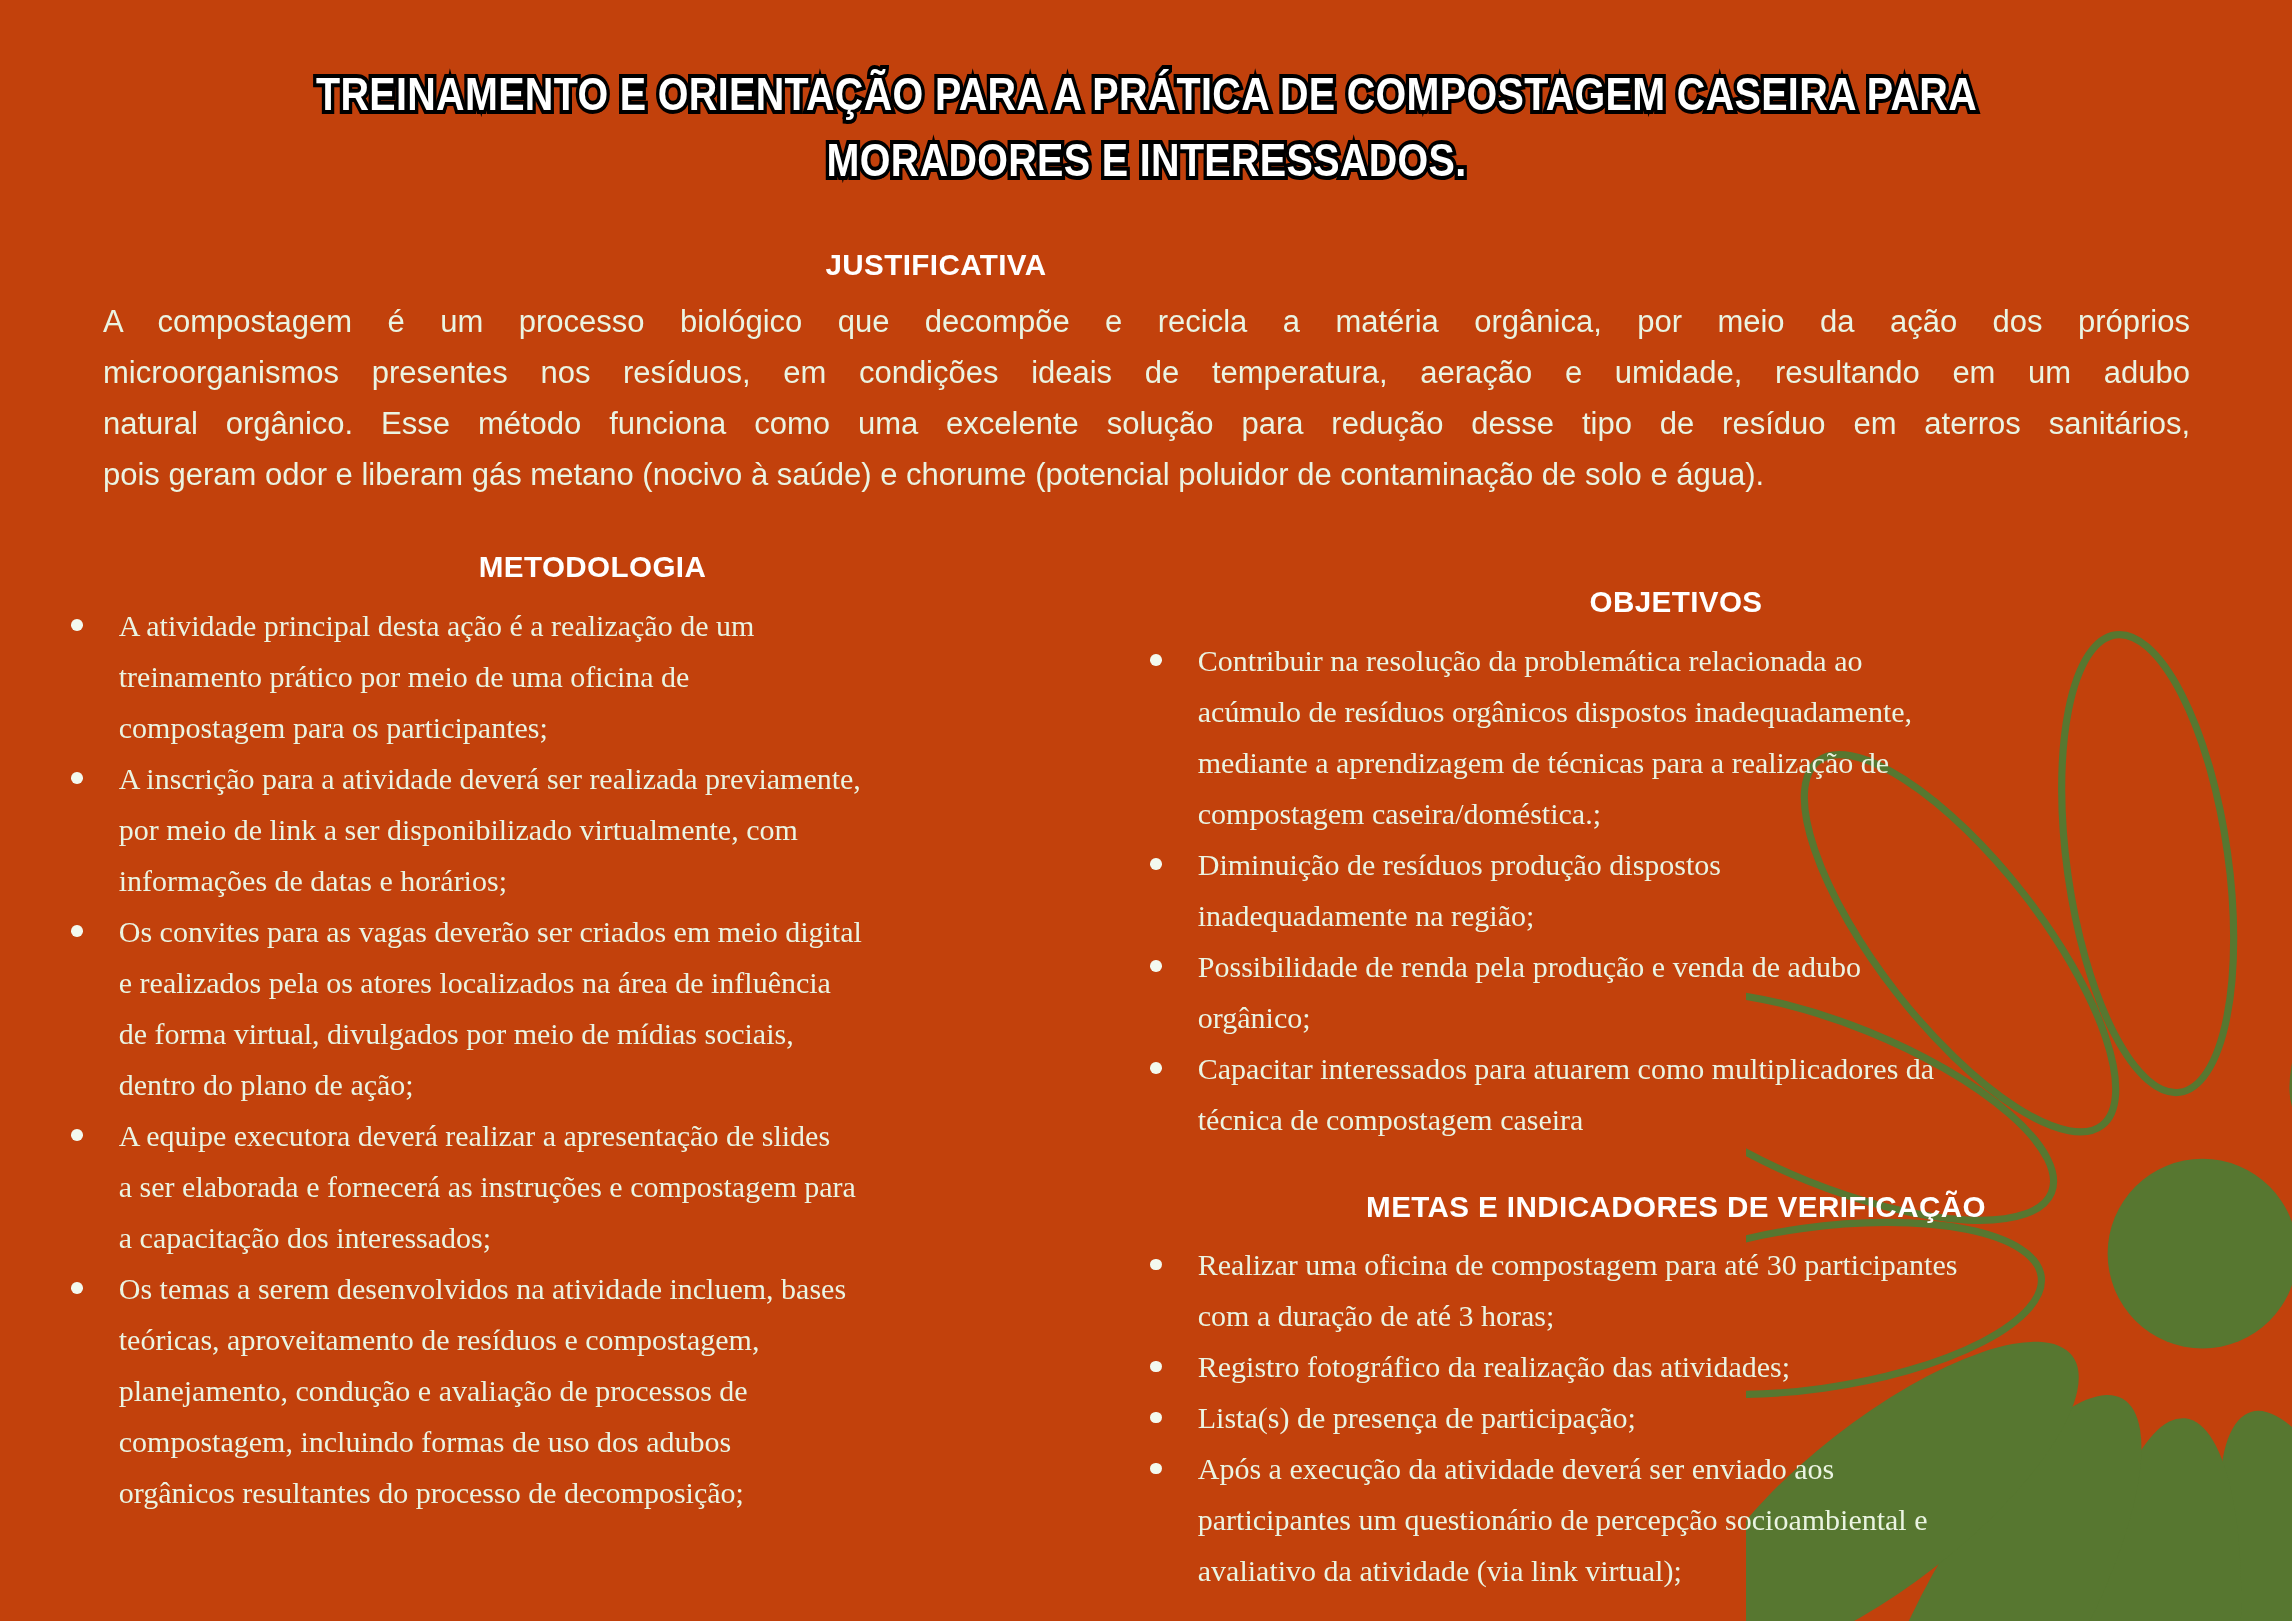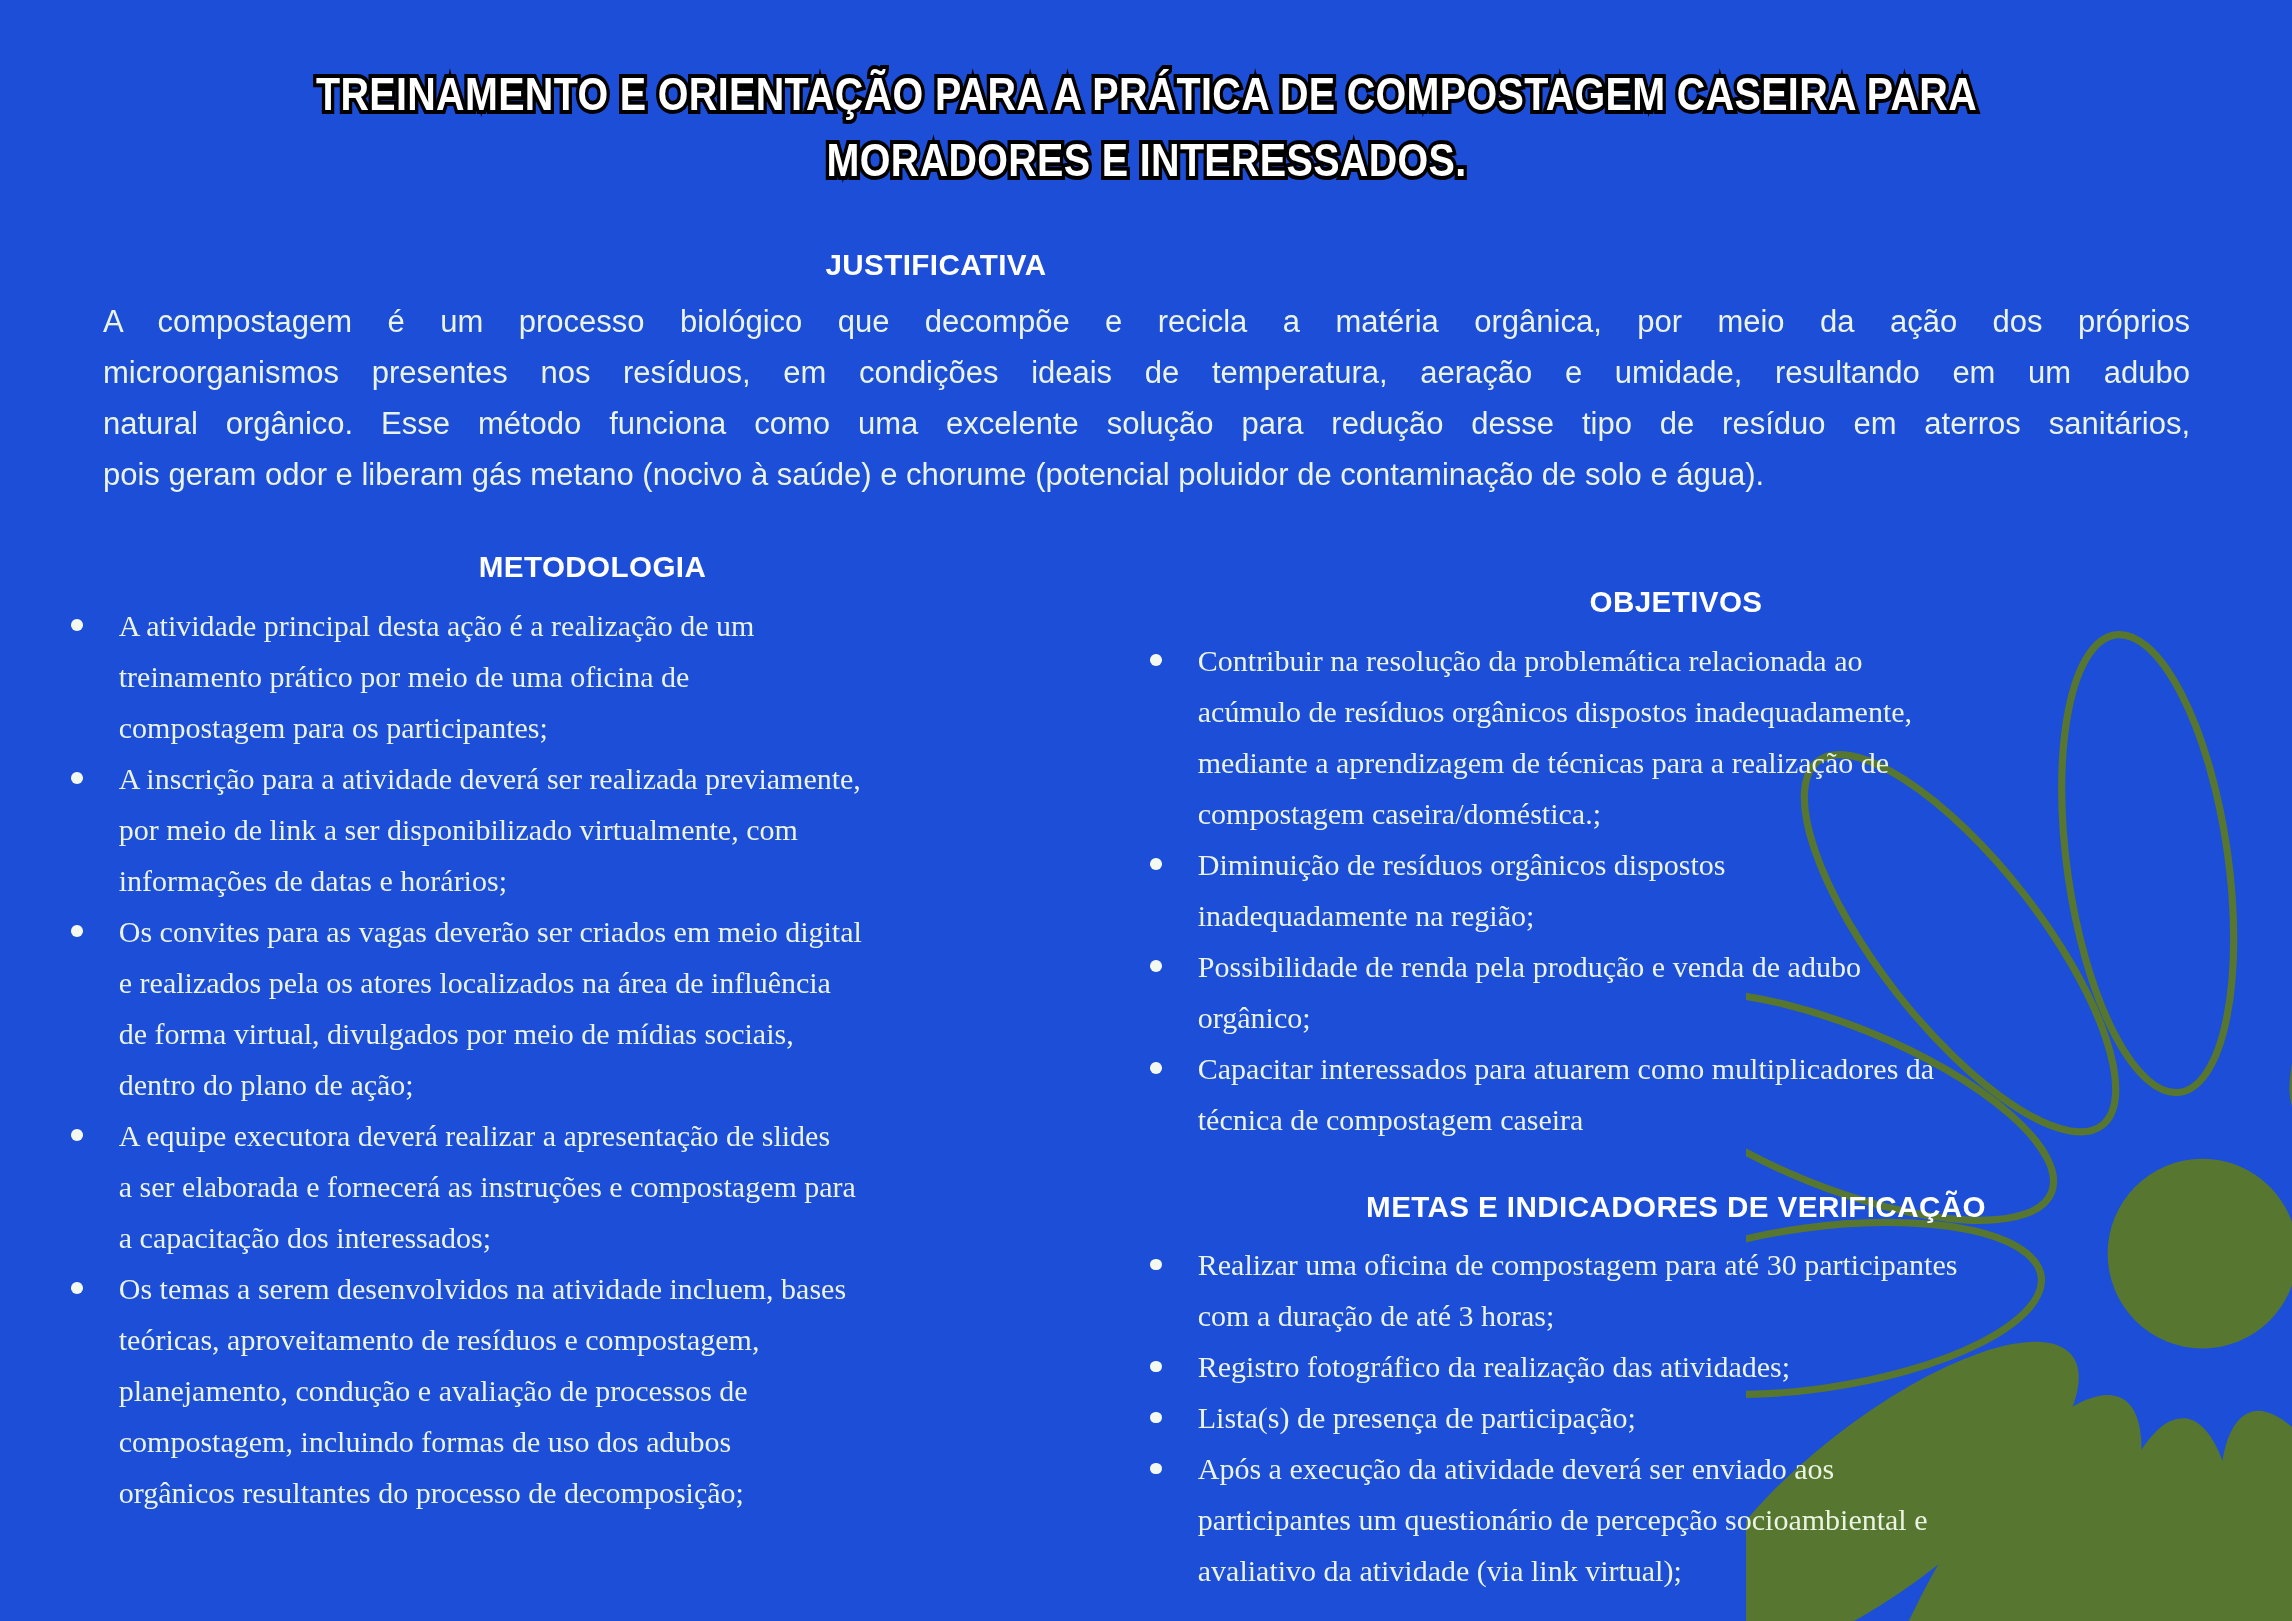--- a/index.html
+++ b/index.html
@@ -1,19 +1,19 @@
 <!DOCTYPE html>
 <html style="font-size:14.3px"><head>
 <meta charset="utf-8">
 <style>
   html,body{margin:0;padding:0;background:#2f2f2f;}
   .page{
     position:relative;
     width:2293px;height:1621px;
-    background:#1d4ed8;
+    background:#c2410c;
     overflow:hidden;
     font-family:"Liberation Sans","DejaVu Sans",sans-serif;
     color:#eaf4e2;
   }
   .flower{position:absolute;left:1746px;top:376px;width:546px;height:1245px;pointer-events:none;}
 
   .title{
     position:absolute;left:0;top:61px;width:2293px;
     text-align:center;color:#ffffff;font-weight:bold;
     font-size:47px;line-height:66px;
@@ -168,21 +168,21 @@
     <ul class="bullets">
         <li class="bullet">
         <span class="dot"></span>
         <span class="btext">Contribuir na resolução da problemática relacionada ao
 acúmulo de resíduos orgânicos dispostos inadequadamente,
 mediante a aprendizagem de técnicas para a realização de
 compostagem caseira/doméstica.;</span>
       </li>
         <li class="bullet">
         <span class="dot"></span>
-        <span class="btext">Diminuição de resíduos orgânicos dispostos
+        <span class="btext">Diminuição de resíduos produção dispostos
 inadequadamente na região;</span>
       </li>
         <li class="bullet">
         <span class="dot"></span>
         <span class="btext">Possibilidade de renda pela produção e venda de adubo
 orgânico;</span>
       </li>
         <li class="bullet">
         <span class="dot"></span>
         <span class="btext">Capacitar interessados para atuarem como multiplicadores da

